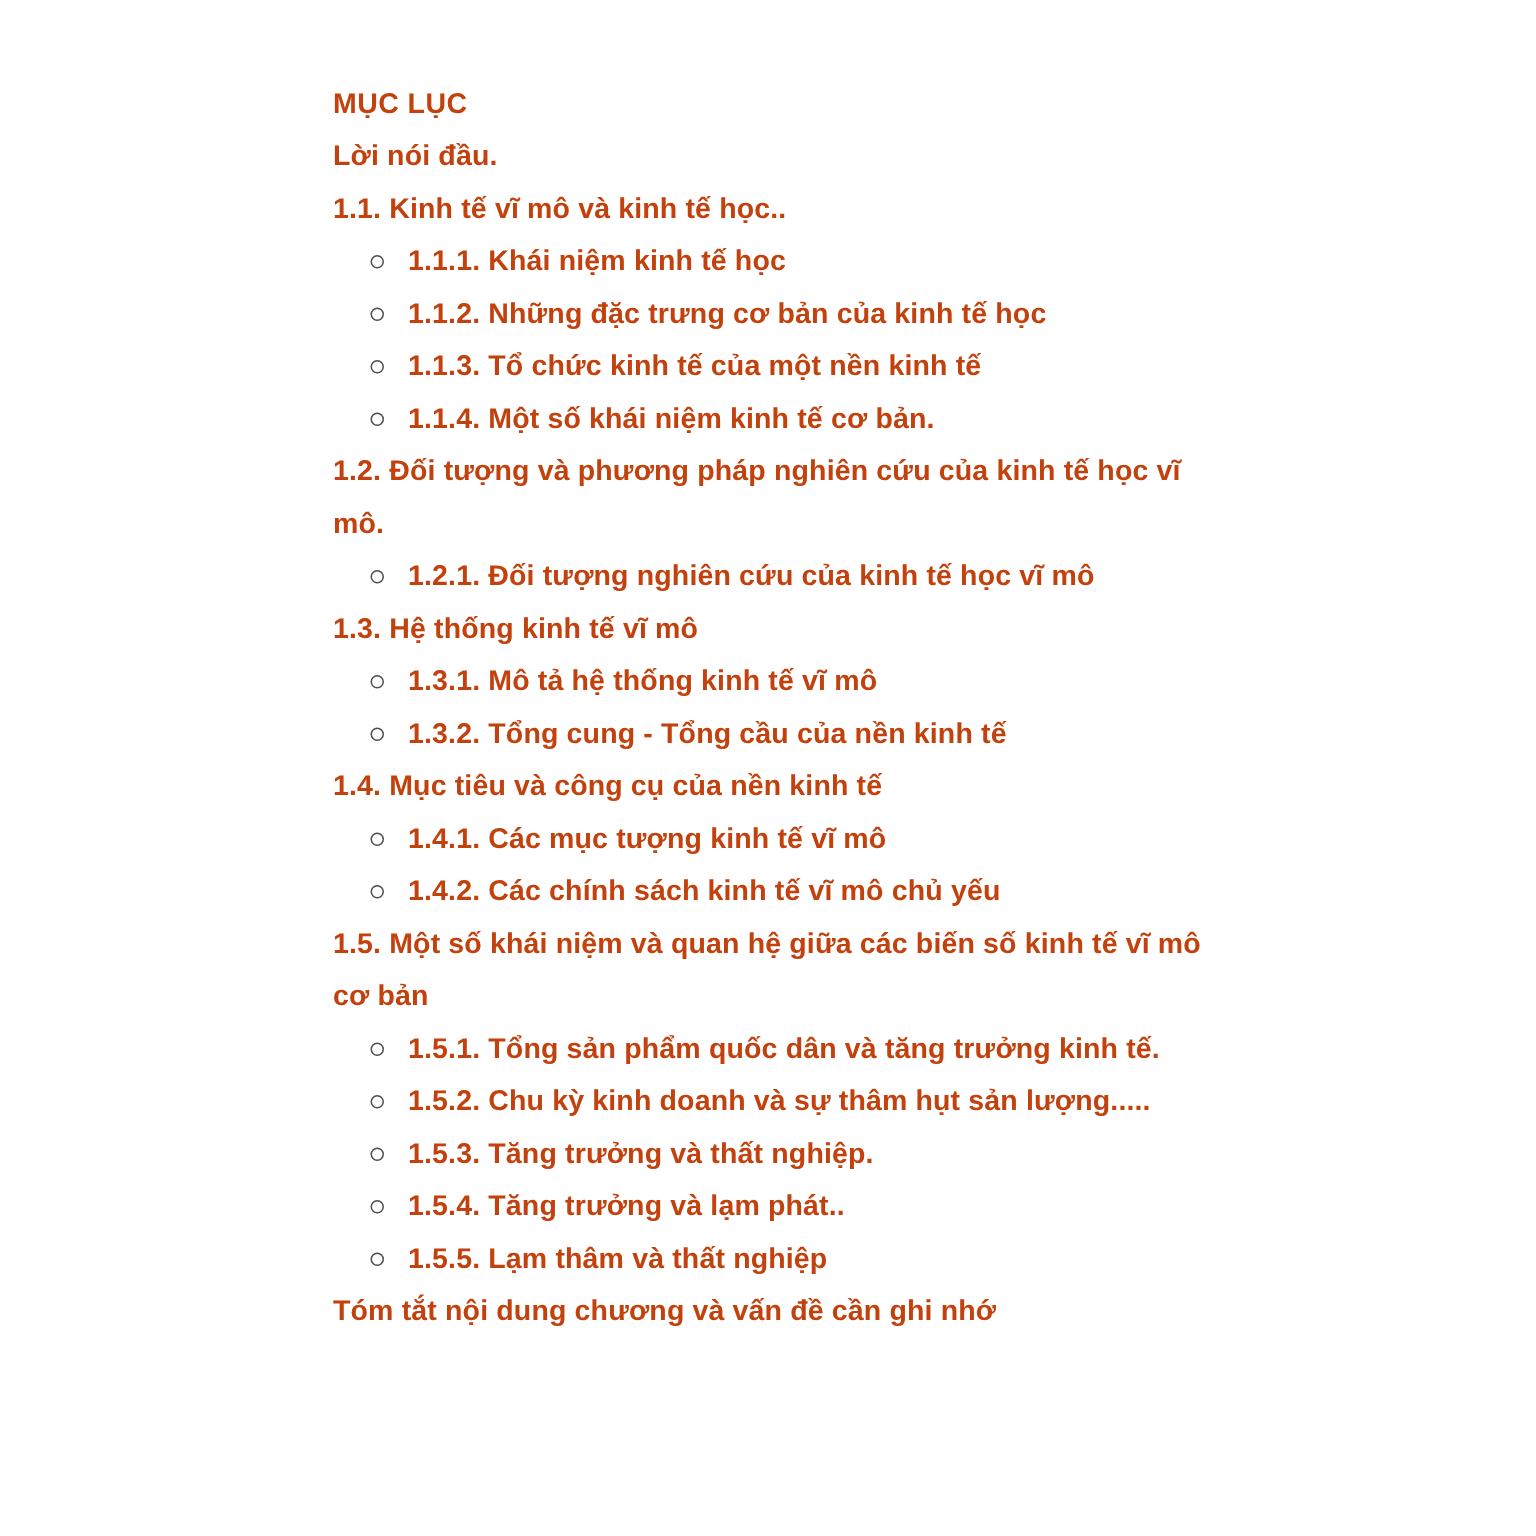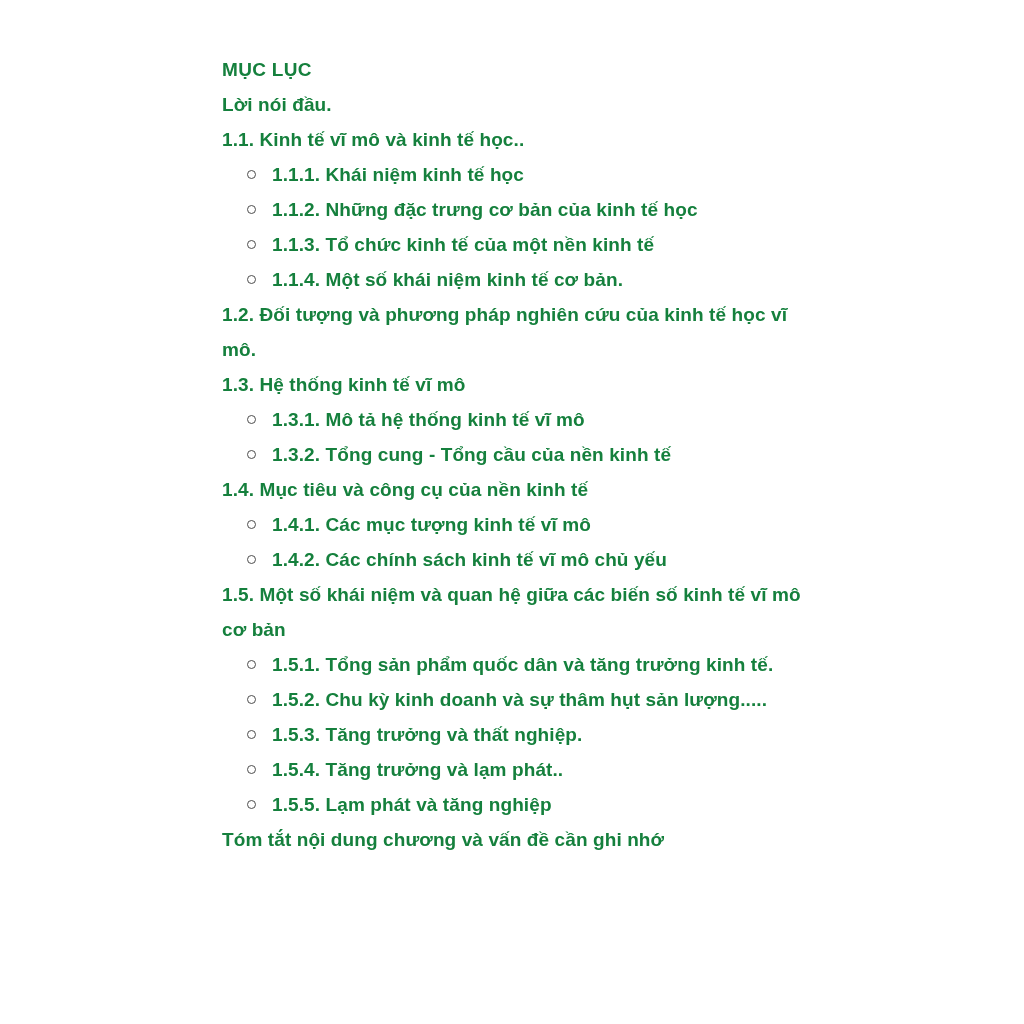--- a/index.html
+++ b/index.html
@@ -18,21 +18,21 @@
   .toc-page {
     position: absolute;
     left: 222px;
     top: 52px;
     width: 604px;
   }
   .toc-line {
     font-weight: 700;
     font-size: 19px;
     line-height: 35px;
-    color: #15803d;
+    color: #c2410c;
     letter-spacing: 0.1px;
     -webkit-font-smoothing: antialiased;
   }
   .toc-title {
     letter-spacing: 0.3px;
   }
   .toc-sub {
     position: relative;
     padding-left: 50px;
   }
@@ -54,27 +54,28 @@
 <div class="toc-page">
   <div class="toc-line toc-title">MỤC LỤC</div>
   <div id="toc-entries">
       <div class="toc-line"><span>Lời nói đầu.</span></div>
       <div class="toc-line"><span>1.1. Kinh tế vĩ mô và kinh tế học..</span></div>
       <div class="toc-line toc-sub"><span class="bullet"></span><span>1.1.1. Khái niệm kinh tế học</span></div>
       <div class="toc-line toc-sub"><span class="bullet"></span><span>1.1.2. Những đặc trưng cơ bản của kinh tế học</span></div>
       <div class="toc-line toc-sub"><span class="bullet"></span><span>1.1.3. Tổ chức kinh tế của một nền kinh tế</span></div>
       <div class="toc-line toc-sub"><span class="bullet"></span><span>1.1.4. Một số khái niệm kinh tế cơ bản.</span></div>
       <div class="toc-line"><span>1.2. Đối tượng và phương pháp nghiên cứu của kinh tế học vĩ mô.</span></div>
+      <div class="toc-line toc-sub"><span class="bullet"></span><span>1.2.1. Đối tượng nghiên cứu của kinh tế học vĩ mô</span></div>
       <div class="toc-line"><span>1.3. Hệ thống kinh tế vĩ mô</span></div>
       <div class="toc-line toc-sub"><span class="bullet"></span><span>1.3.1. Mô tả hệ thống kinh tế vĩ mô</span></div>
       <div class="toc-line toc-sub"><span class="bullet"></span><span>1.3.2. Tổng cung - Tổng cầu của nền kinh tế</span></div>
       <div class="toc-line"><span>1.4. Mục tiêu và công cụ của nền kinh tế</span></div>
       <div class="toc-line toc-sub"><span class="bullet"></span><span>1.4.1. Các mục tượng kinh tế vĩ mô</span></div>
       <div class="toc-line toc-sub"><span class="bullet"></span><span>1.4.2. Các chính sách kinh tế vĩ mô chủ yếu</span></div>
       <div class="toc-line"><span>1.5. Một số khái niệm và quan hệ giữa các biến số kinh tế vĩ mô cơ bản</span></div>
       <div class="toc-line toc-sub"><span class="bullet"></span><span>1.5.1. Tổng sản phẩm quốc dân và tăng trưởng kinh tế.</span></div>
       <div class="toc-line toc-sub"><span class="bullet"></span><span>1.5.2. Chu kỳ kinh doanh và sự thâm hụt sản lượng.....</span></div>
       <div class="toc-line toc-sub"><span class="bullet"></span><span>1.5.3. Tăng trưởng và thất nghiệp.</span></div>
       <div class="toc-line toc-sub"><span class="bullet"></span><span>1.5.4. Tăng trưởng và lạm phát..</span></div>
-      <div class="toc-line toc-sub"><span class="bullet"></span><span>1.5.5. Lạm phát và tăng nghiệp</span></div>
+      <div class="toc-line toc-sub"><span class="bullet"></span><span>1.5.5. Lạm thâm và thất nghiệp</span></div>
       <div class="toc-line"><span>Tóm tắt nội dung chương và vấn đề cần ghi nhớ</span></div>
     </div>
 </div>
 
 </body></html>

